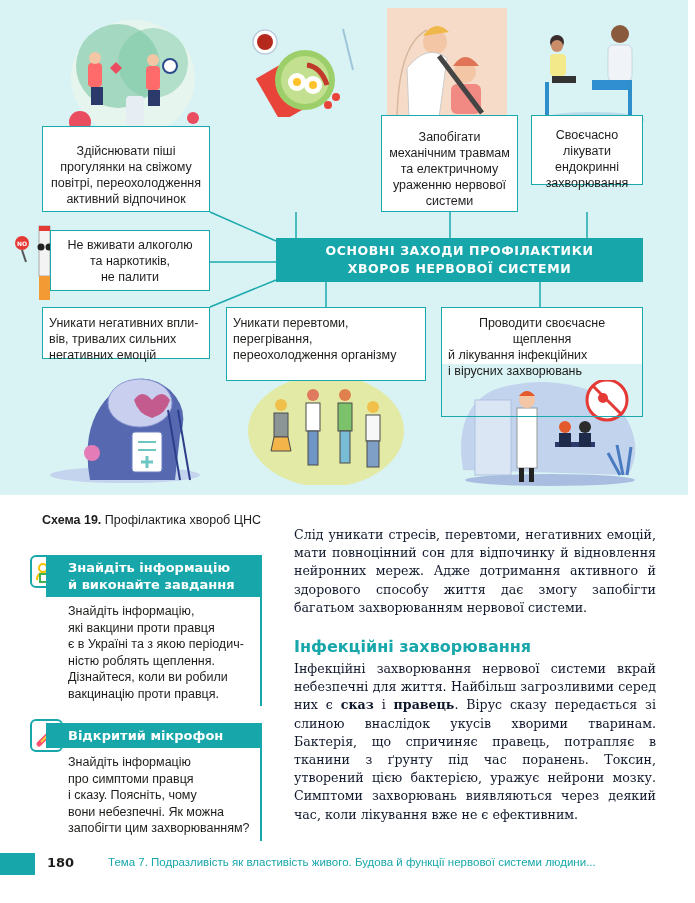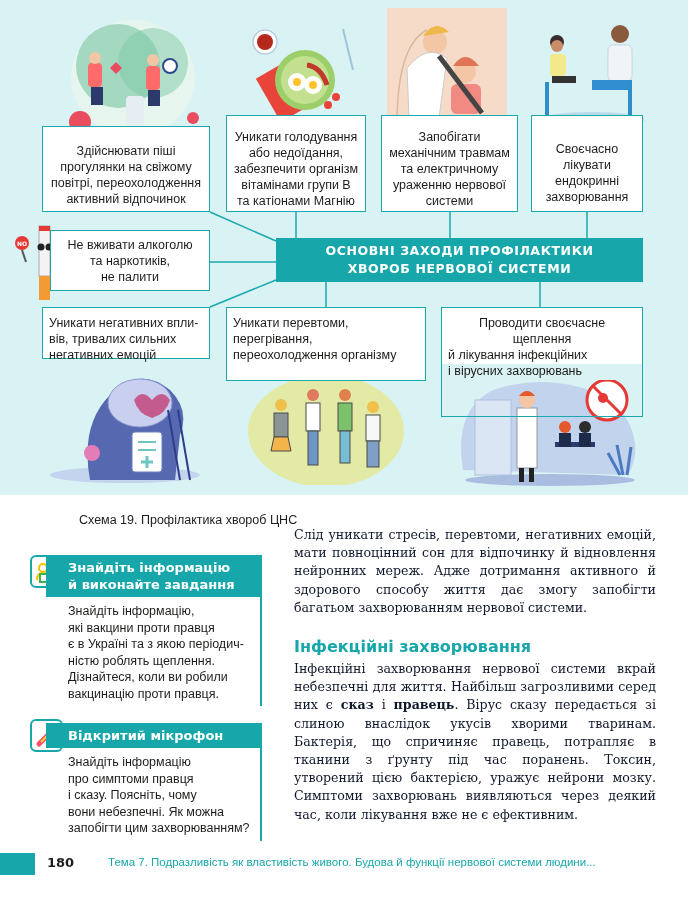--- a/index.html
+++ b/index.html
@@ -4,21 +4,21 @@
 <style>
   * { box-sizing: border-box; margin: 0; padding: 0; }
   body { width: 695px; height: 903px; background: #ffffff; position: relative; overflow: hidden; font-family: "DejaVu Sans", sans-serif; }
   .diagram { position: absolute; left: 0; top: 0; width: 688px; height: 495px; background: #d9f2f3; }
   .box { position: absolute; background: #ffffff; border: 1.5px solid #1aa9ad; color: #1d1d1b; font-family: "Liberation Sans", sans-serif; font-size: 12.5px; line-height: 16px; text-align: center; display: flex; align-items: center; justify-content: center; padding: 4px 6px; }
   .box.top { align-items: flex-start; }
   .central { position: absolute; left: 276px; top: 238px; width: 367px; height: 44px; background: #17a7ab; color: #fff; font-family: "DejaVu Sans", sans-serif; font-weight: bold; font-size: 12.5px; letter-spacing: 0.6px; line-height: 18px; text-align: center; display: flex; flex-direction: column; justify-content: center; align-items: center; }
   svg.lines { position: absolute; left: 0; top: 0; }
   .illu { position: absolute; }
   .caption { position: absolute; left: 42px; top: 513px; font-family: "Liberation Sans", sans-serif; font-size: 12.5px; color: #1d1d1b; }
-  .caption b { font-weight: normal; margin-left: 37px; }
+  .caption b { font-weight: bold; }
   .side-box { position: absolute; left: 30px; width: 232px; }
   .side-head { position: relative; margin-left: 16px; background: #17a7ab; color: #fff; font-family: "DejaVu Sans", sans-serif; font-weight: bold; font-size: 13px; line-height: 17px; padding: 4px 0 4px 22px; }
   .side-icon { position: absolute; left: 0; width: 33px; height: 33px; border: 2px solid #17a7ab; border-radius: 6px; background: #fff; display: flex; align-items: center; justify-content: center; }
   .side-body { margin-left: 16px; border-right: 2px solid #17a7ab; padding: 6px 0 4px 22px; font-family: "Liberation Sans", sans-serif; font-size: 12.5px; line-height: 16.5px; color: #1d1d1b; }
   .main-text { position: absolute; left: 294px; width: 362px; font-family: "DejaVu Serif", serif; font-size: 12.6px; line-height: 18.2px; color: #0f172a; text-align: justify; }
   .section-title { position: absolute; left: 294px; top: 637px; font-family: "DejaVu Sans", sans-serif; font-weight: bold; font-size: 16px; color: #17a7ab; }
   .footer-bar { position: absolute; left: 0; top: 853px; width: 35px; height: 22px; background: #17a7ab; }
   .page-num { position: absolute; left: 47px; top: 855px; font-family: "DejaVu Sans", sans-serif; font-weight: bold; font-size: 13px; color: #1d1d1b; }
   .footer-text { position: absolute; left: 108px; top: 856px; font-family: "Liberation Sans", sans-serif; font-size: 11.5px; color: #17a7ab; white-space: nowrap; }
 </style>
@@ -169,35 +169,28 @@
       <path d="M168 95 l-6 -30 M172 95 l4 -28 M165 95 l-12 -22" stroke="#4a7bc0" stroke-width="3"></path>
     </svg>
   </div>
 
   <div class="box" style="left:42px;top:126px;width:168px;height:86px;flex-direction:column;padding-top:16px;">
     <span>Здійснювати піші</span>
     <span>прогулянки на свіжому</span>
     <span>повітрі, переохолодження</span>
     <span>активний відпочинок</span>
   </div>
-  <div class="box" style="left:226px;top:115px;width:140px;height:97px;flex-direction:column;padding-top:14px;">
-    <span>Уникати голодування</span>
-    <span>або недоїдання,</span>
-    <span>забезпечити організм</span>
-    <span>вітамінами групи В</span>
-    <span>та катіонами Магнію</span>
-  </div>
   <div class="box" style="left:381px;top:115px;width:137px;height:97px;flex-direction:column;padding-top:14px;">
     <span>Запобігати</span>
     <span>механічним травмам</span>
     <span>та електричному</span>
     <span>ураженню нервової</span>
     <span>системи</span>
   </div>
-  <div class="box" style="left:531px;top:115px;width:112px;height:97px;flex-direction:column;padding-top:22px;">
+  <div class="box" style="left:531px;top:115px;width:112px;height:70px;flex-direction:column;padding-top:22px;">
     <span>Своєчасно</span>
     <span>лікувати</span>
     <span>ендокринні</span>
     <span>захворювання</span>
   </div>
   <div class="box" style="left:50px;top:230px;width:160px;height:61px;flex-direction:column;">
     <span>Не вживати алкоголю</span>
     <span>та наркотиків,</span>
     <span>не палити</span>
   </div>

